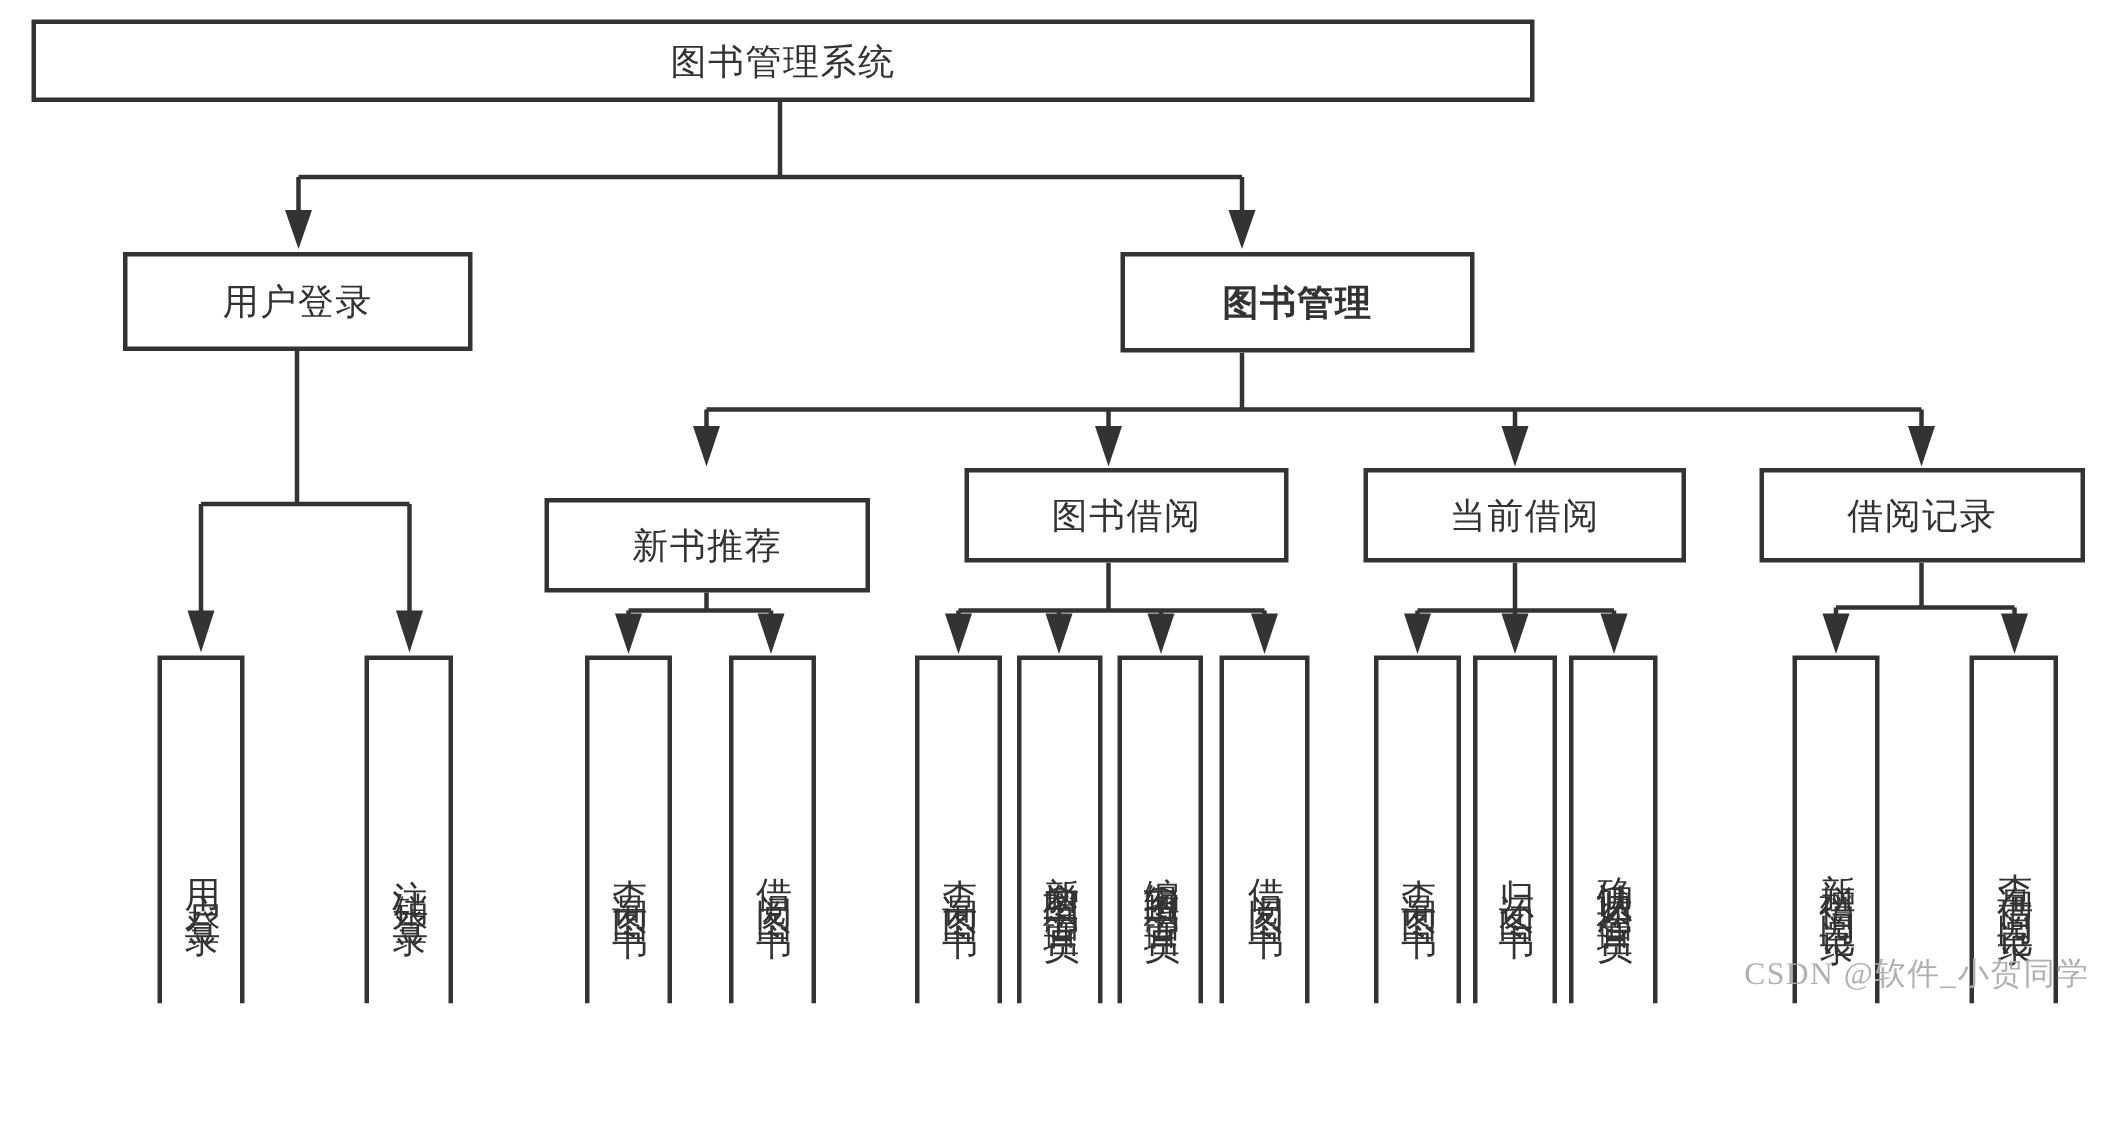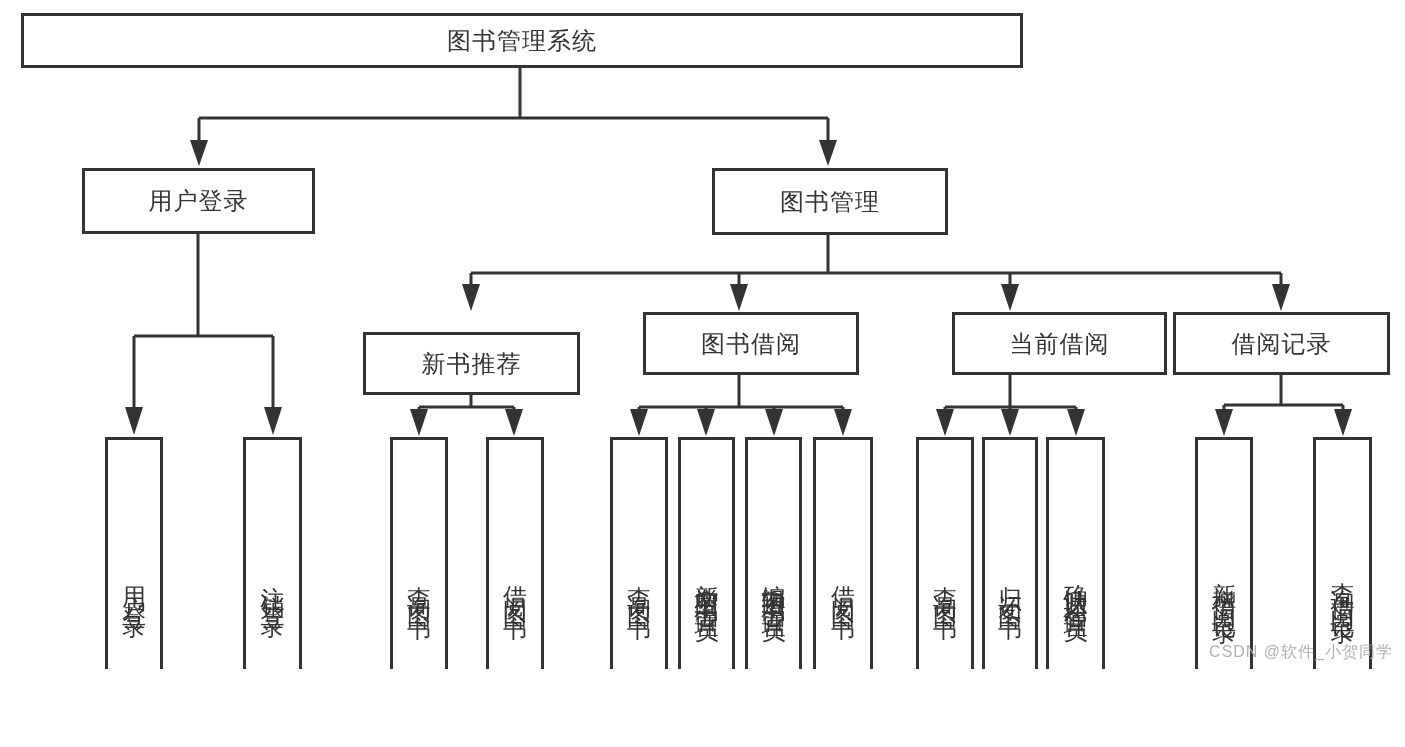--- a/index.html
+++ b/index.html
@@ -41,24 +41,25 @@
     text-orientation:mixed;
     font-size:24px;color:#333333;
     line-height:1;
   }
   .v-spread{letter-spacing:10px;}
   .v-mid{letter-spacing:8px;}
   .v-tight{letter-spacing:5px;}
   .watermark{
     position:absolute;z-index:5;
     right:12px;bottom:6px;
-    font-size:16px;
+    font-size:21px;
     color:rgba(172,172,172,0.95);
     letter-spacing:1px;
     white-space:nowrap;
+    font-family:Liberation Serif, serif;
   }
 </style>
 </head>
 <body>
 
 <div class="canvas">
 
   <svg class="connectors" width="1405" height="747" viewBox="0 0 1405 747" aria-hidden="true">
     <path class="ln" d="M520 68 V118 M199 118 H828 M199 118 V144 M828 118 V144
       M198 234 V336 M134 336 H273 M134 336 V412 M273 336 V412
@@ -72,25 +73,25 @@
       M462 284 L480 284 L471 311 Z M730 284 L748 284 L739 311 Z M1001 284 L1019 284 L1010 311 Z M1272 284 L1290 284 L1281 311 Z
       M410 409 L428 409 L419 436 Z M505 409 L523 409 L514 436 Z
       M630 409 L648 409 L639 436 Z M697 409 L715 409 L706 436 Z M765 409 L783 409 L774 436 Z M834 409 L852 409 L843 436 Z
       M936 409 L954 409 L945 436 Z M1001 409 L1019 409 L1010 436 Z M1067 409 L1085 409 L1076 436 Z
       M1215 409 L1233 409 L1224 436 Z M1334 409 L1352 409 L1343 436 Z"></path>
   </svg>
 
   <div class="box" style="left:21px;top:13px;width:1002px;height:55px;">图书管理系统</div>
 
   <div class="box" style="left:82px;top:168px;width:233px;height:66px;">用户登录</div>
-  <div class="box" style="left:712px;top:168px;width:236px;height:67px;">图书管理</div>
+  <div class="box" style="left:747px;top:168px;width:236px;height:67px;font-weight:bold;">图书管理</div>
 
   <div class="box" style="left:363px;top:312px;width:217px;height:63px;margin-top:20px;">新书推荐</div>
   <div class="box" style="left:631px;top:312px;width:216px;height:63px;margin-left:12px;">图书借阅</div>
-  <div class="box" style="left:952px;top:312px;width:215px;height:63px;">当前借阅</div>
+  <div class="box" style="left:909px;top:312px;width:215px;height:63px;">当前借阅</div>
   <div class="box" style="left:1173px;top:312px;width:217px;height:63px;">借阅记录</div>
 
   <div class="vbox" style="left:105px;top:437px;width:58px;height:300px;">
     <span class="vtext v-spread">用户登录</span>
   </div>
   <div class="vbox" style="left:243px;top:437px;width:59px;height:300px;">
     <span class="vtext v-spread">注销登录</span>
   </div>
 
   <div class="vbox" style="left:390px;top:437px;width:58px;height:300px;">

